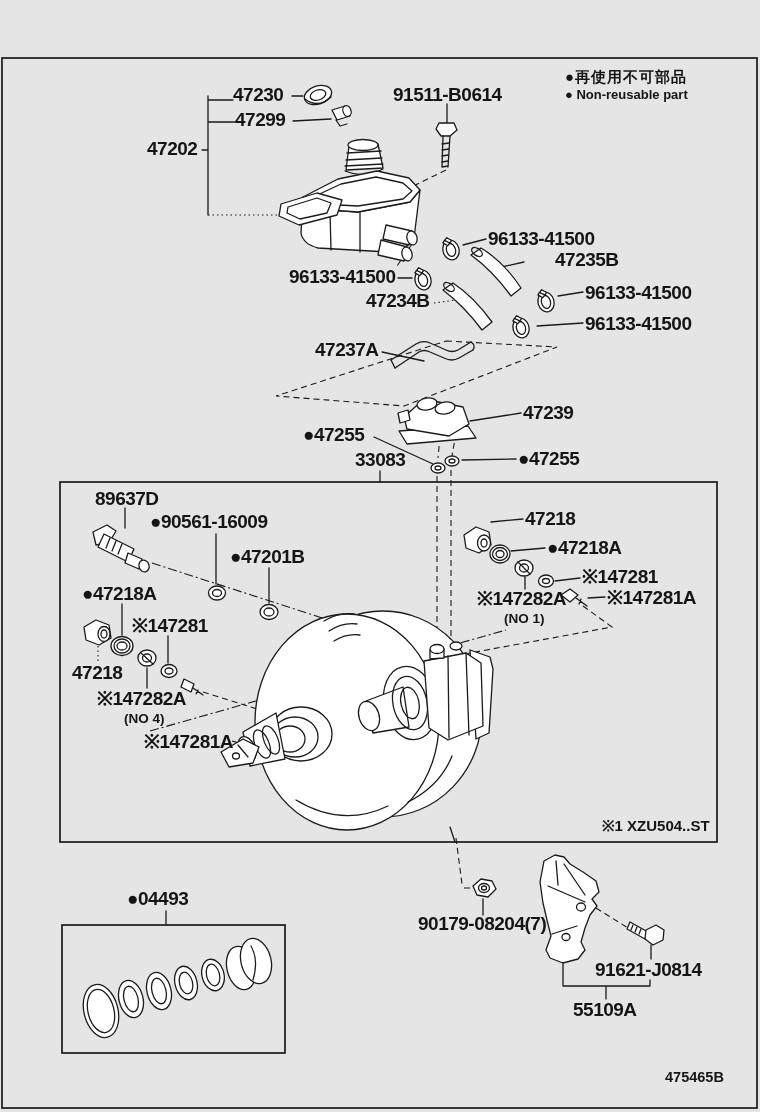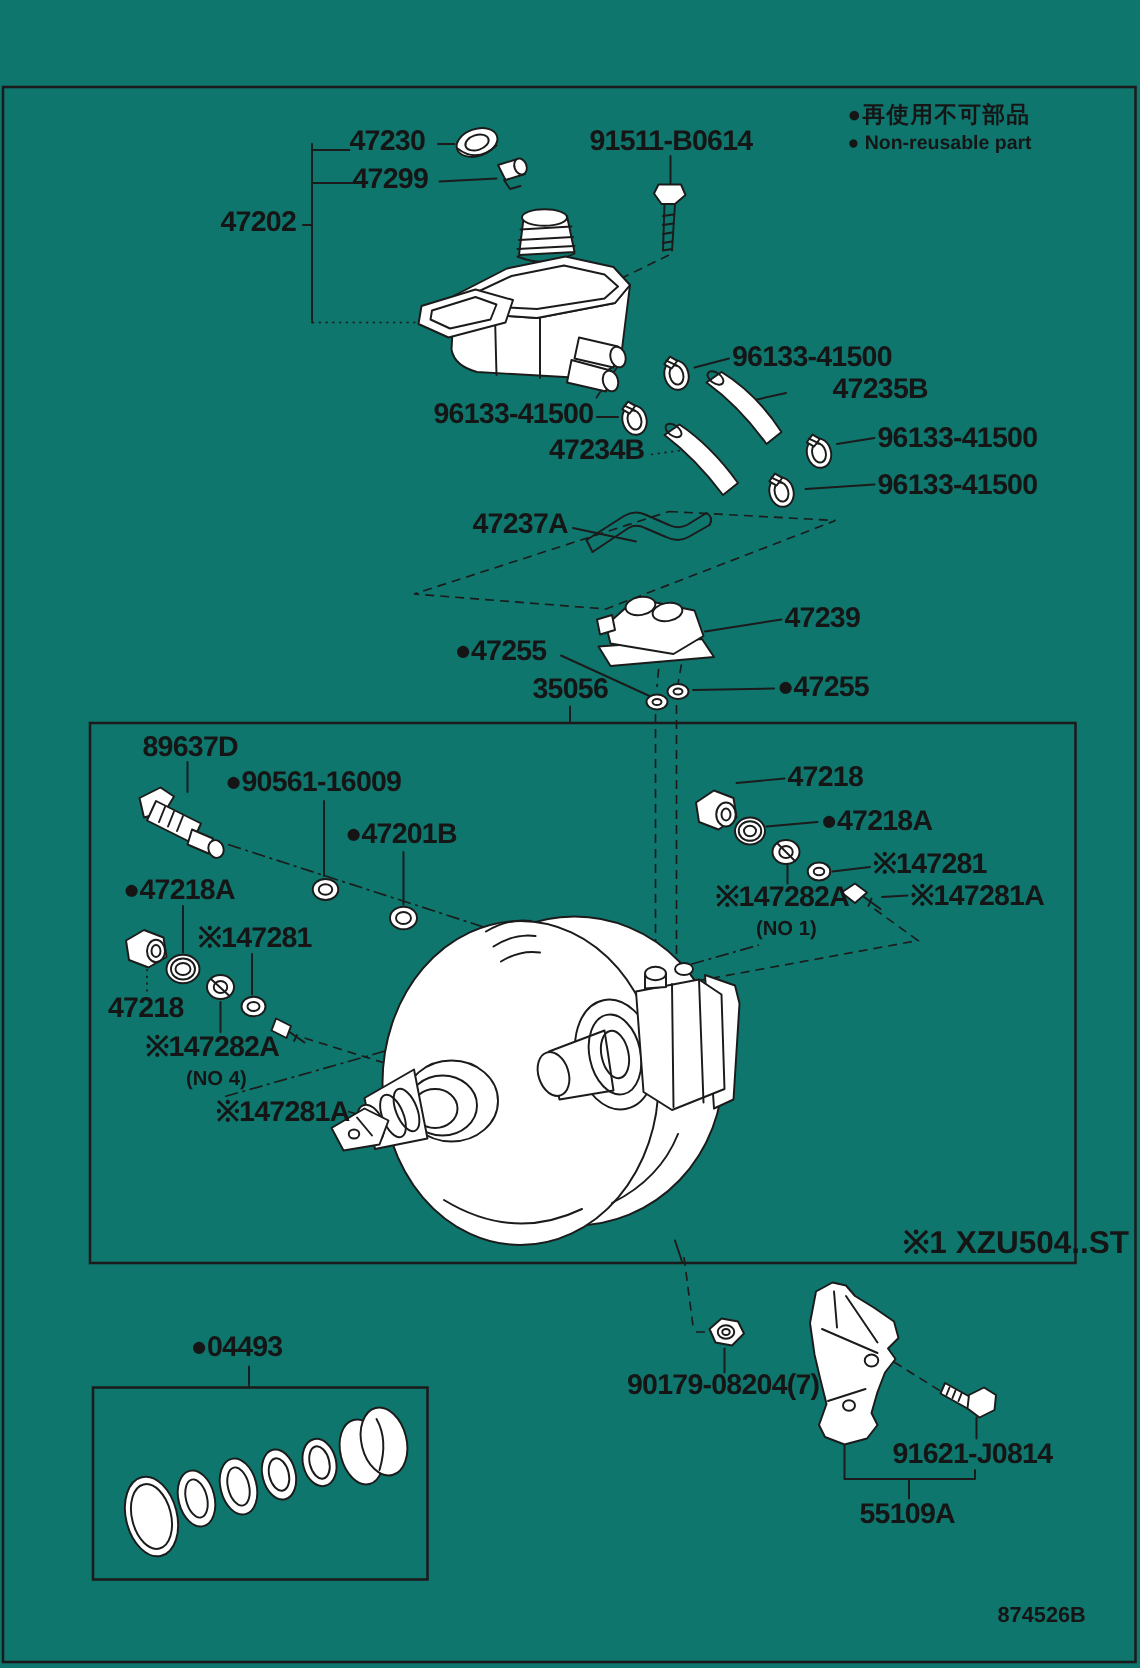--- a/index.html
+++ b/index.html
@@ -1,28 +1,28 @@
 <!DOCTYPE html>
 <html><head>
 <meta charset="utf-8">
 <style>
   html,body{margin:0;padding:0;background:#fff;}
-  #canvas{position:relative;width:760px;height:1112px;background:#0f766e;overflow:hidden;
+  #canvas{position:relative;width:760px;height:1112px;background:#e5e5e5;overflow:hidden;
           font-family:"Liberation Sans",sans-serif;}
   svg{position:absolute;left:0;top:0;}
   .ln{fill:none;stroke:#1b1b1b;stroke-width:1.3;stroke-linecap:round;stroke-linejoin:round;}
   .wh{fill:#ffffff;stroke:#1b1b1b;stroke-width:1.3;stroke-linejoin:round;}
   .bx{fill:none;stroke:#1b1b1b;stroke-width:1.7;}
   .dash{fill:none;stroke:#1b1b1b;stroke-width:1.1;stroke-dasharray:6 4;}
   .dot{fill:none;stroke:#1b1b1b;stroke-width:1.1;stroke-dasharray:1.5 3;}
   .dashdot{fill:none;stroke:#1b1b1b;stroke-width:1.1;stroke-dasharray:9 3 2 3;}
   .lbl{position:absolute;color:#151515;font-weight:bold;font-size:19px;line-height:1;
        letter-spacing:-0.5px;white-space:nowrap;}
   .small{font-size:13.5px;letter-spacing:0;}
-  .note{font-size:21px;letter-spacing:0;}
+  .note{font-size:15px;letter-spacing:0;}
   .code{font-size:14.5px;letter-spacing:0;}
   .legend-jp{font-size:15px;letter-spacing:1px;}
   .legend-en{font-size:13px;letter-spacing:0;}
 </style>
 </head>
 <body>
 
 <div id="canvas">
 
 <svg width="760" height="1112" viewBox="0 0 760 1112">
@@ -305,21 +305,21 @@
   <div class="lbl" style="left:147px;top:139px">47202</div>
   <div class="lbl" style="left:488px;top:229px">96133-41500</div>
   <div class="lbl" style="left:555px;top:250px">47235B</div>
   <div class="lbl" style="left:289px;top:267px">96133-41500</div>
   <div class="lbl" style="left:366px;top:291px">47234B</div>
   <div class="lbl" style="left:585px;top:283px">96133-41500</div>
   <div class="lbl" style="left:585px;top:314px">96133-41500</div>
   <div class="lbl" style="left:315px;top:340px">47237A</div>
   <div class="lbl" style="left:523px;top:403px">47239</div>
   <div class="lbl" style="left:303px;top:425px">●47255</div>
-  <div class="lbl" style="left:355px;top:450px">35056</div>
+  <div class="lbl" style="left:355px;top:450px">33083</div>
   <div class="lbl" style="left:518px;top:449px">●47255</div>
   <div class="lbl" style="left:95px;top:489px">89637D</div>
   <div class="lbl" style="left:150px;top:512px">●90561-16009</div>
   <div class="lbl" style="left:230px;top:547px">●47201B</div>
   <div class="lbl" style="left:82px;top:584px">●47218A</div>
   <div class="lbl" style="left:132px;top:616px">※147281</div>
   <div class="lbl" style="left:72px;top:663px">47218</div>
   <div class="lbl" style="left:97px;top:689px">※147282A</div>
   <div class="lbl small" style="left:124px;top:712px">(NO 4)</div>
   <div class="lbl" style="left:144px;top:732px">※147281A</div>
@@ -327,15 +327,15 @@
   <div class="lbl" style="left:547px;top:538px">●47218A</div>
   <div class="lbl" style="left:582px;top:567px">※147281</div>
   <div class="lbl" style="left:477px;top:589px">※147282A</div>
   <div class="lbl small" style="left:504px;top:612px">(NO 1)</div>
   <div class="lbl" style="left:607px;top:588px">※147281A</div>
   <div class="lbl note" style="left:602px;top:818px">※1 XZU504..ST</div>
   <div class="lbl" style="left:127px;top:889px">●04493</div>
   <div class="lbl" style="left:418px;top:914px">90179-08204(7)</div>
   <div class="lbl" style="left:595px;top:960px">91621-J0814</div>
   <div class="lbl" style="left:573px;top:1000px">55109A</div>
-  <div class="lbl code" style="left:665px;top:1070px">874526B</div>
+  <div class="lbl code" style="left:665px;top:1070px">475465B</div>
 
 </div>
 
 </body></html>

